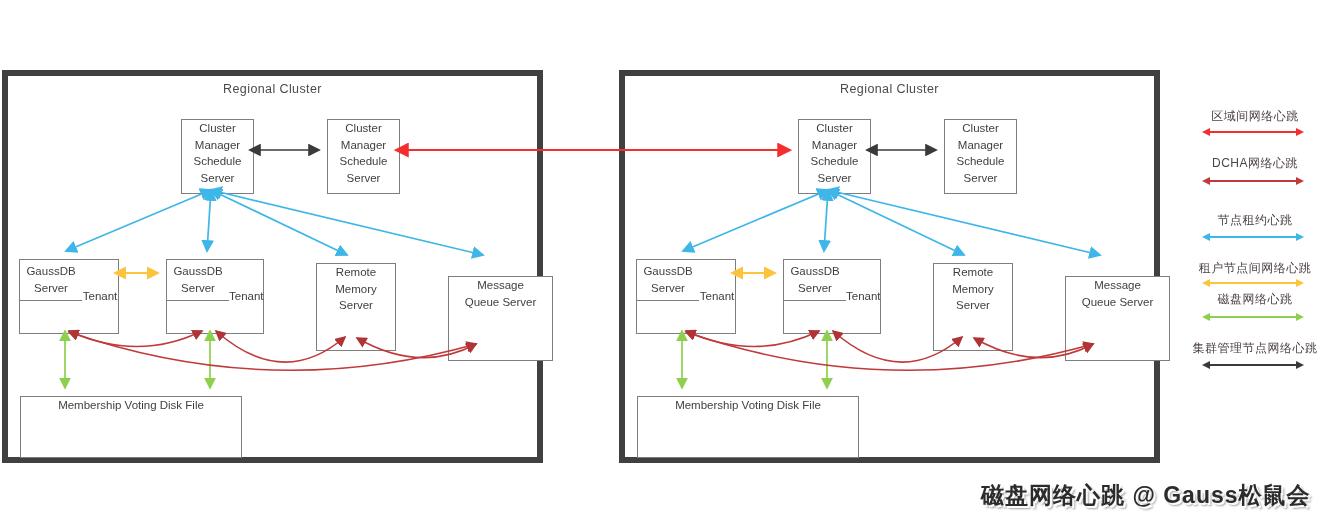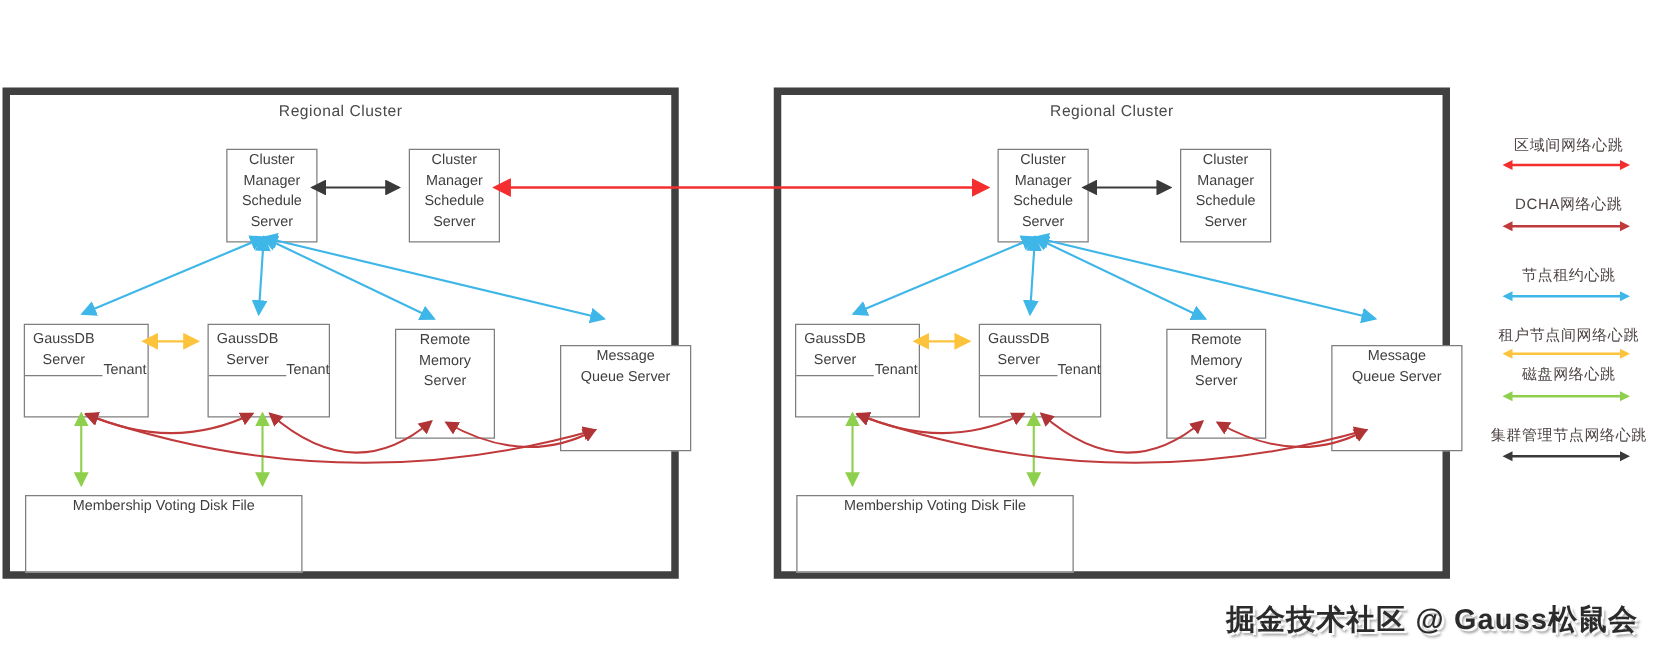--- a/index.html
+++ b/index.html
@@ -204,15 +204,15 @@
     <div class="leg-label" style="left:1170px;top:260px">租户节点间网络心跳</div>
     <div class="leg-arrow" style="left:1208px;top:282px;width:90px;color:#fdc33d"></div>
 
     <div class="leg-label" style="left:1170px;top:291px">磁盘网络心跳</div>
     <div class="leg-arrow" style="left:1208px;top:316px;width:90px;color:#8ed04e"></div>
 
     <div class="leg-label" style="left:1170px;top:340px">集群管理节点网络心跳</div>
     <div class="leg-arrow" style="left:1208px;top:364px;width:90px;color:#3a3a3a"></div>
   </div>
 
-  <div class="wm-primary">掘金技术社区 @ Gauss松鼠会</div>
+  <div class="wm-primary">磁盘网络心跳 @ Gauss松鼠会</div>
 
 </div>
 
 </body></html>

